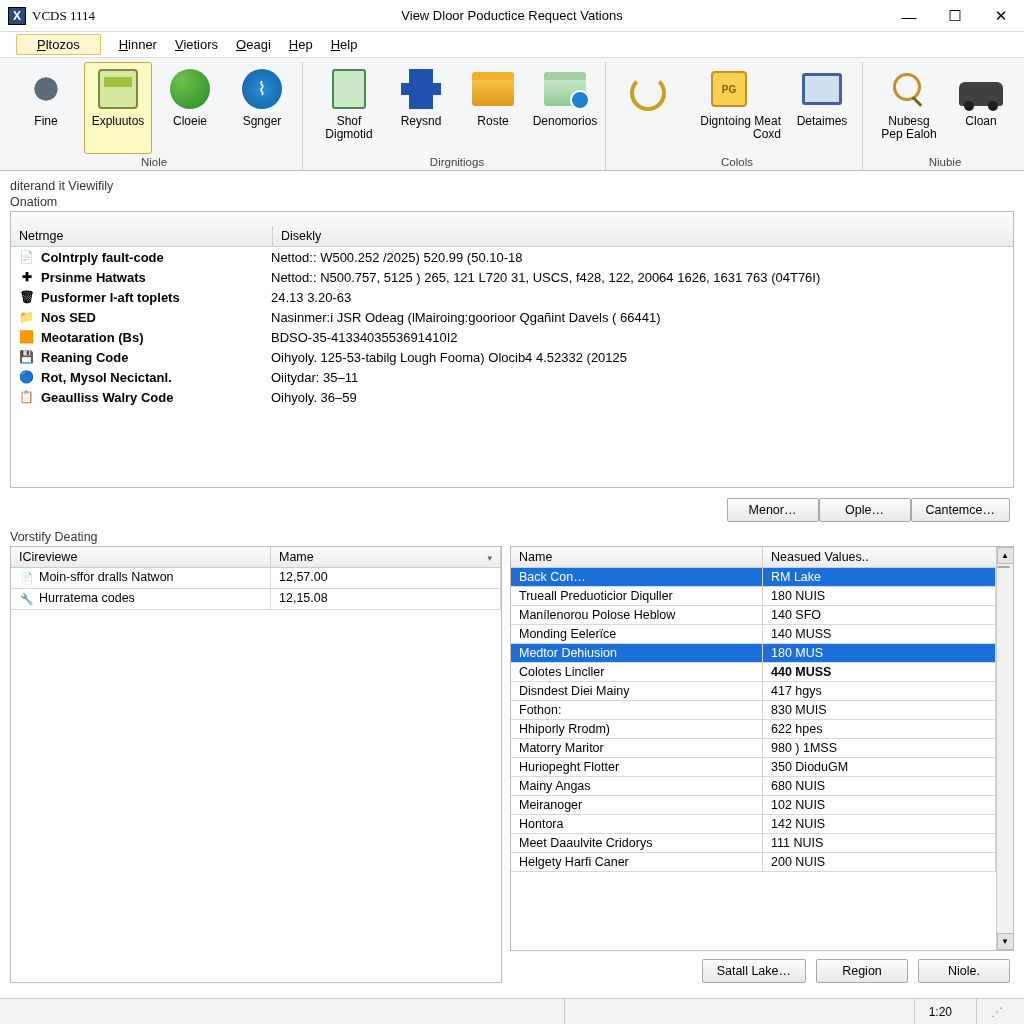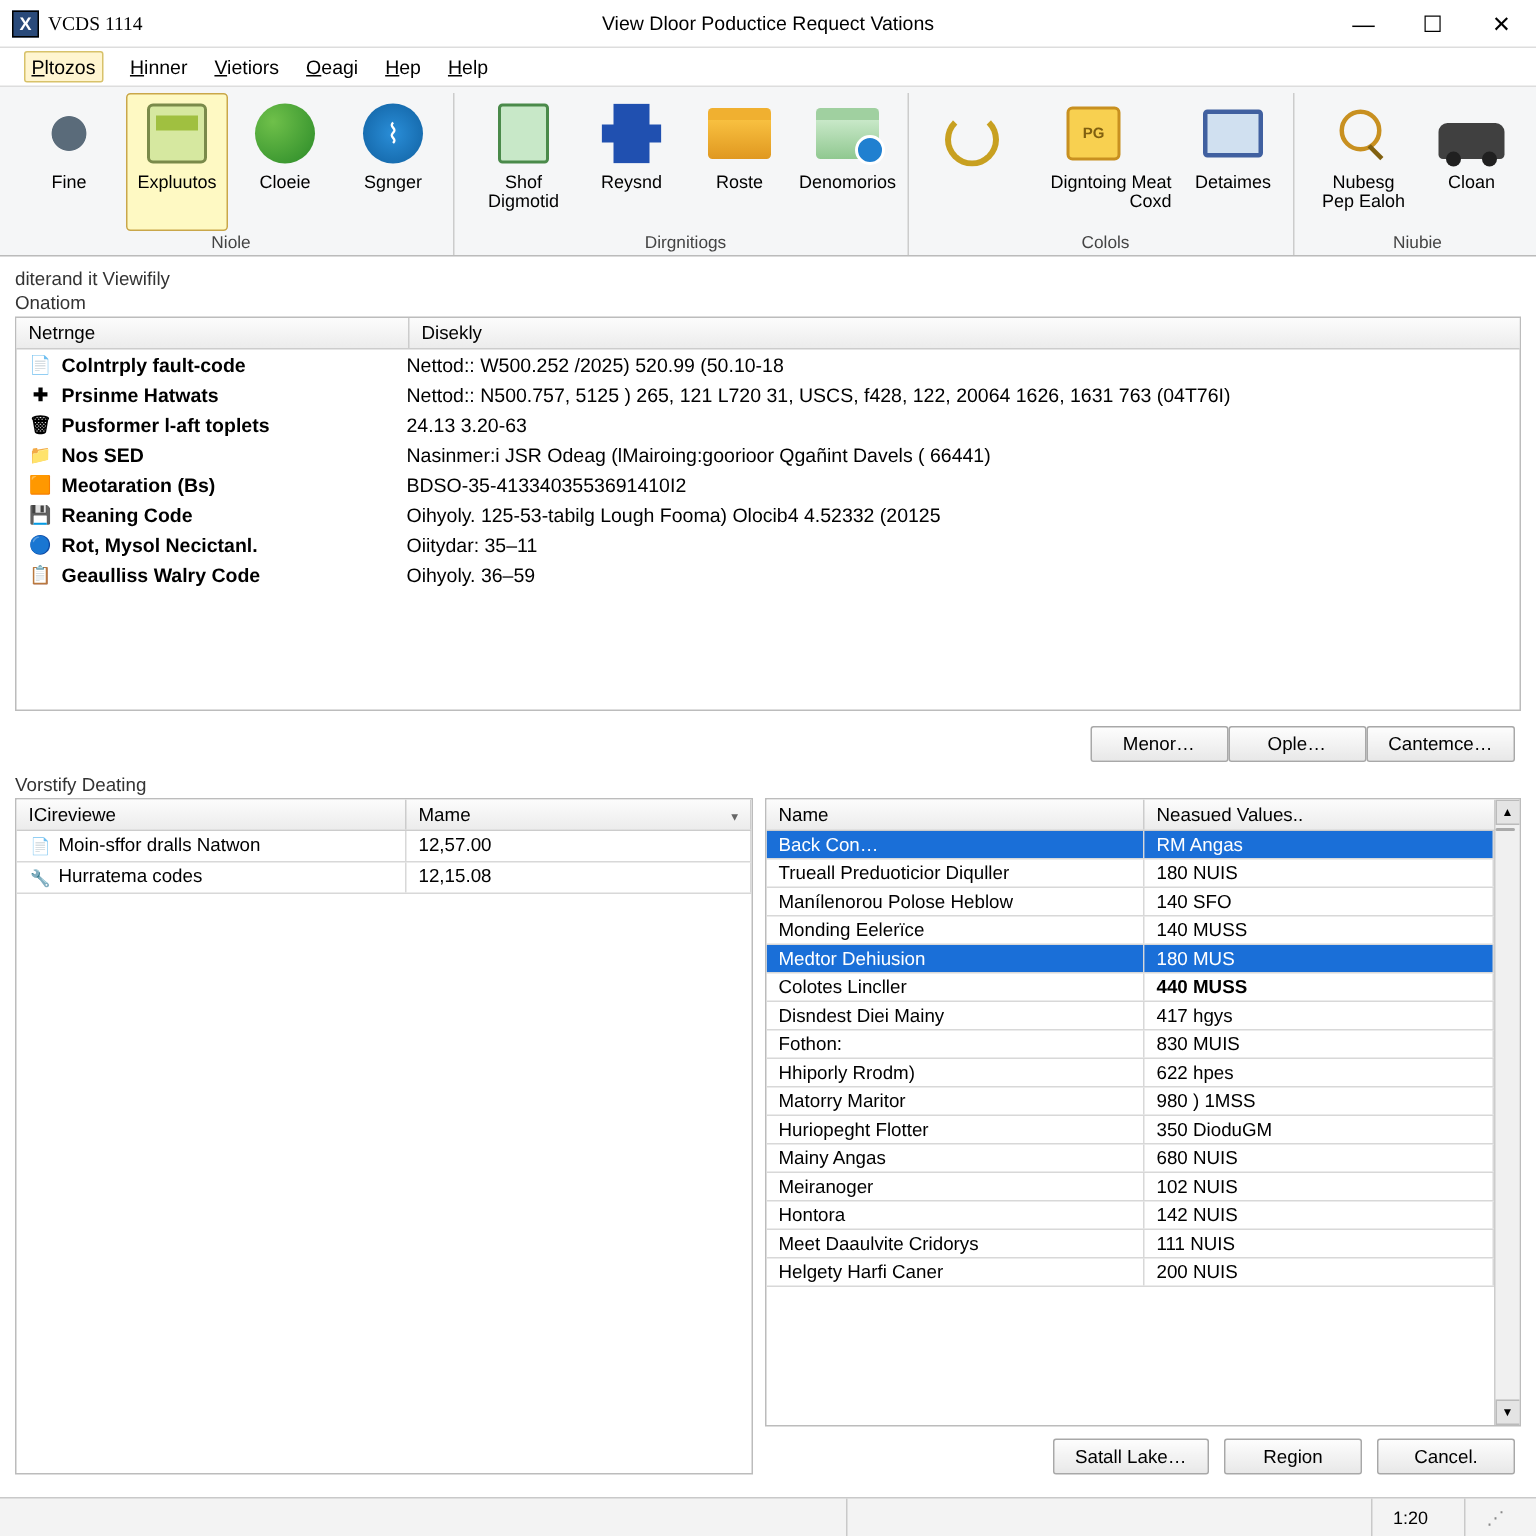--- a/index.html
+++ b/index.html
@@ -6,38 +6,38 @@
   html, body { width: 1024px; height: 1024px; font-family: "Segoe UI", Tahoma, sans-serif; font-size: 13px; background: #fff; color: #000; overflow: hidden; }
   .titlebar { height: 32px; display: flex; align-items: center; border-bottom: 1px solid #ddd; padding: 0 8px; background: #fff; }
   .titlebar .app-icon { width: 18px; height: 18px; background: #2a4a7a; color: #fff; font-weight: bold; font-size: 12px; display: inline-flex; align-items: center; justify-content: center; margin-right: 6px; border: 1px solid #000; }
   .titlebar .title { font-size: 13px; font-family: Liberation Serif, serif; }
   .titlebar .doc-title { position: absolute; left: 0; right: 0; text-align: center; font-size: 13px; pointer-events: none; }
   .winbtns { position: absolute; right: 0; top: 0; display: flex; }
   .winbtn { width: 46px; height: 32px; display: flex; align-items: center; justify-content: center; font-size: 15px; cursor: pointer; }
 
   .menubar { height: 26px; display: flex; align-items: center; gap: 18px; padding: 0 16px; background: #fff; border-bottom: 1px solid #ddd; }
   .menubar .menuitem { cursor: pointer; }
-  .menubar .menuitem.sel { background: #fff5d0; border: 1px solid #d8c26a; padding: 2px 4px; border-radius: 2px; }
+  .menubar .menuitem.sel { background: #fff5d0; border: 1px solid #d8c26a; padding: 2px 20px; border-radius: 2px; }
   .menubar .menuitem u { text-decoration: underline; }
 
   .ribbon { display: flex; border-bottom: 1px solid #bbb; background: #f5f6f7; padding: 4px 6px 0 6px; gap: 6px; }
   .ribbon .group { display: flex; flex-direction: column; align-items: center; border-right: 1px solid #ccc; padding: 0 6px 2px 6px; }
   .ribbon .group:last-child { border-right: none; }
   .ribbon .group .buttons { display: flex; gap: 4px; }
   .ribbon .btn { width: 68px; height: 92px; display: flex; flex-direction: column; align-items: center; justify-content: flex-start; padding: 4px 2px; border: 1px solid transparent; border-radius: 3px; cursor: pointer; text-align: center; }
   .ribbon .btn.sel { border-color: #c9a74a; background: #fef9c3; }
   .ribbon .btn .ico { width: 44px; height: 44px; display: flex; align-items: center; justify-content: center; margin-bottom: 4px; }
   .ribbon .btn .lbl { font-size: 12px; line-height: 1.05; }
   .ribbon .grouplabel { font-size: 11.5px; color: #444; margin-top: 2px; }
 
   .main { padding: 6px 10px 0 10px; display: flex; flex-direction: column; height: calc(1024px - 32px - 26px - 126px - 28px); }
   .sectionlabel { font-size: 12.5px; color: #333; padding: 2px 0; }
   .panel { border: 1px solid #bcbcbc; background: #fff; }
   .hdrrow { display: flex; background: linear-gradient(#fcfcfc,#ececec); border-bottom: 1px solid #ccc; }
-  .hdrcell { padding: 3px 8px; font-size: 12.5px; border-right: 1px solid #ccc; }
+  .hdrcell { padding: 3px 8px; font-size: 12.5px; border-right: 1px solid #ccc; margin-top: 14px; }
   .hdrcell:last-child { border-right: none; }
 
   .infogrid { }
   .inforow { display: flex; padding: 2px 8px; align-items: center; }
   .infokey { width: 252px; display: flex; align-items: center; gap: 6px; font-weight: 600; }
   .infokey .keyico { width: 16px; height: 16px; display: inline-flex; align-items: center; justify-content: center; font-size: 12px; }
   .infoval { flex: 1; }
 
   .midbtns { display: flex; justify-content: flex-end; padding: 10px 4px 6px 0; }
   .stdbtn { min-width: 92px; padding: 4px 14px; background: linear-gradient(#fdfdfd,#e8e8e8); border: 1px solid #a8a8a8; border-radius: 2px; cursor: pointer; font-size: 12.5px; }
@@ -312,21 +312,21 @@
 
     <div class="rightcol">
       <div class="tablewrap" style="position:relative">
         <div class="tablehead">
           <div class="thcell" style="width:252px">Name</div>
           <div class="thcell" style="flex:1;padding-right:20px">Neasued Values..</div>
         </div>
         <div class="tbody" id="righttbody" style="padding-right:17px">
             <div class="trow sel">
               <div class="tcell" style="width: 252px;">Back Con…</div>
-              <div class="tcell" style="flex: 1 1 0%;">RM Angas</div>
+              <div class="tcell" style="flex: 1 1 0%;">RM Lake</div>
             </div>
             <div class="trow">
               <div class="tcell" style="width: 252px;">Trueall Preduoticior Diquller</div>
               <div class="tcell" style="flex: 1 1 0%;">180 NUIS</div>
             </div>
             <div class="trow">
               <div class="tcell" style="width: 252px;">Manílenorou Polose Heblow</div>
               <div class="tcell" style="flex: 1 1 0%;">140 SFO</div>
             </div>
             <div class="trow">
@@ -386,21 +386,21 @@
           <div class="sb-btn">▲</div>
           <div class="sb-track">
               <div class="sb-thumb"></div>
             </div>
           <div class="sb-btn">▼</div>
         </div>
       </div>
       <div class="bottombtns" id="bottombtns">
           <button class="stdbtn">Satall Lake…</button>
           <button class="stdbtn">Region</button>
-          <button class="stdbtn">Cancel.</button>
+          <button class="stdbtn">Niole.</button>
         </div>
     </div>
   </div>
 </div>
 
 <div class="statusbar">
   <div class="cell" style="width:340px"></div>
   <div class="cell">1:20</div>
   <div class="cell grip">⋰</div>
 </div>

